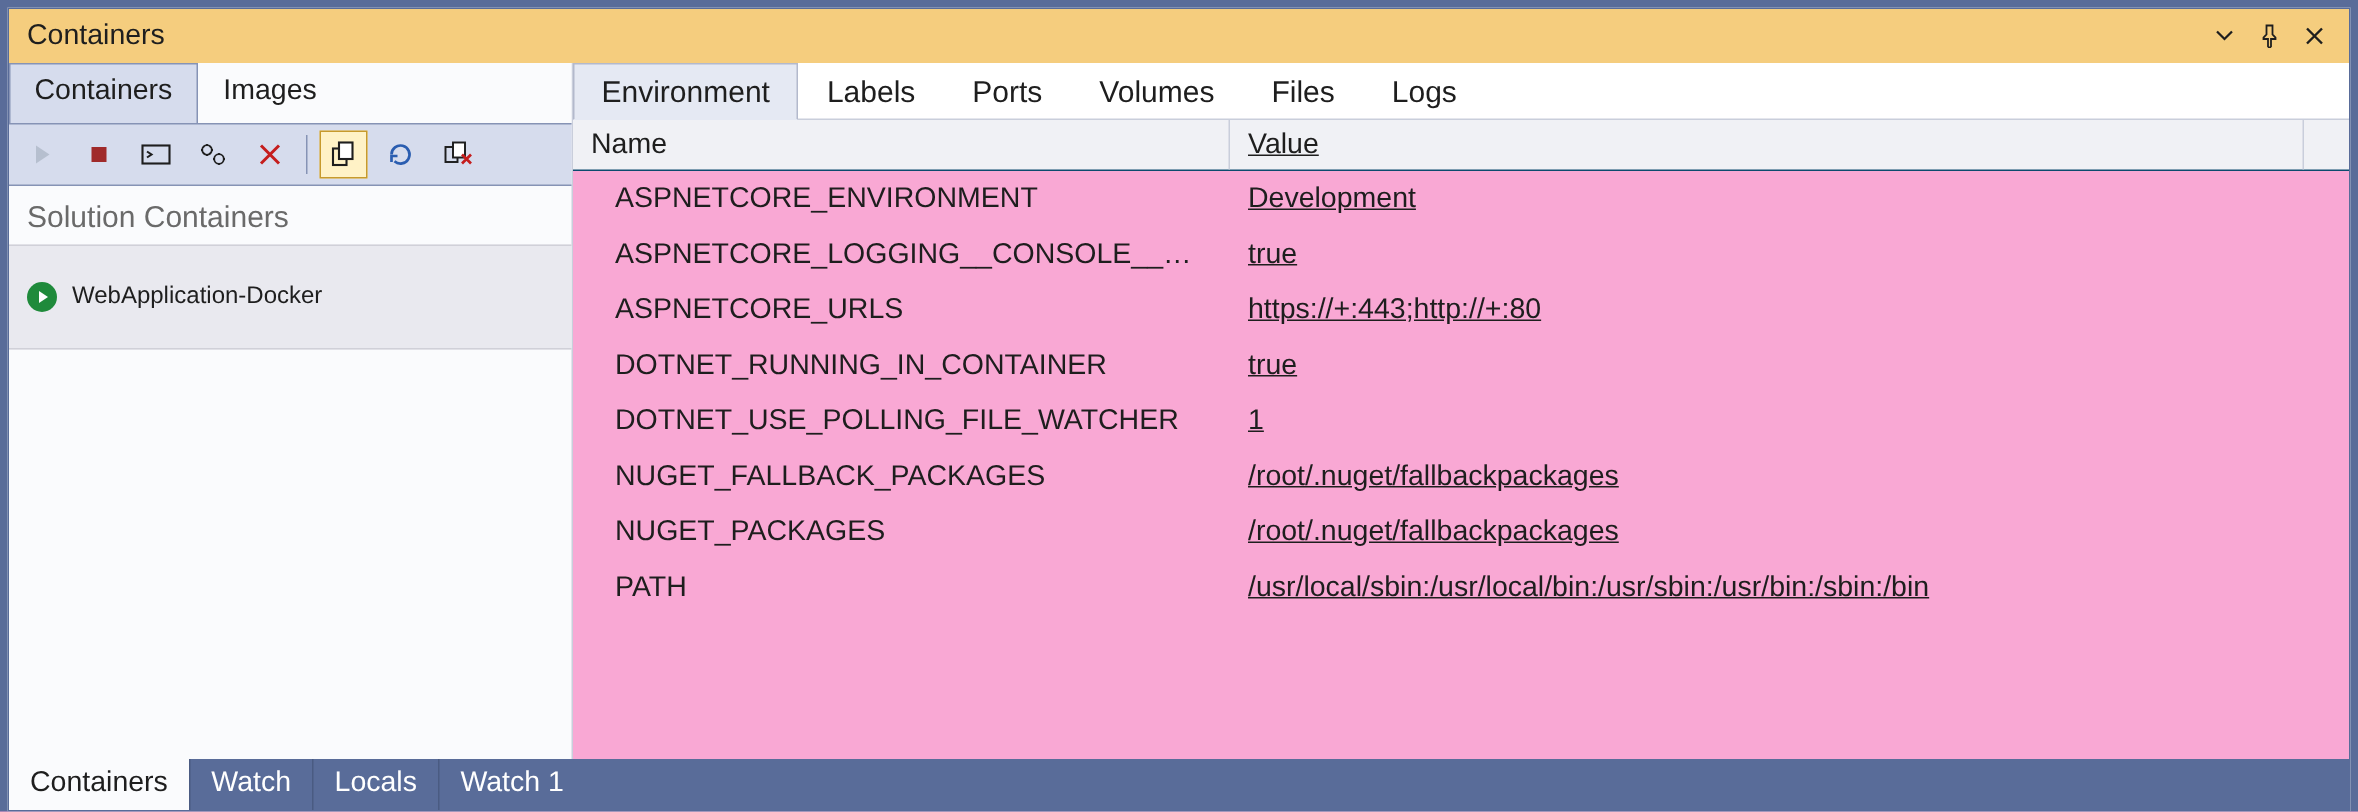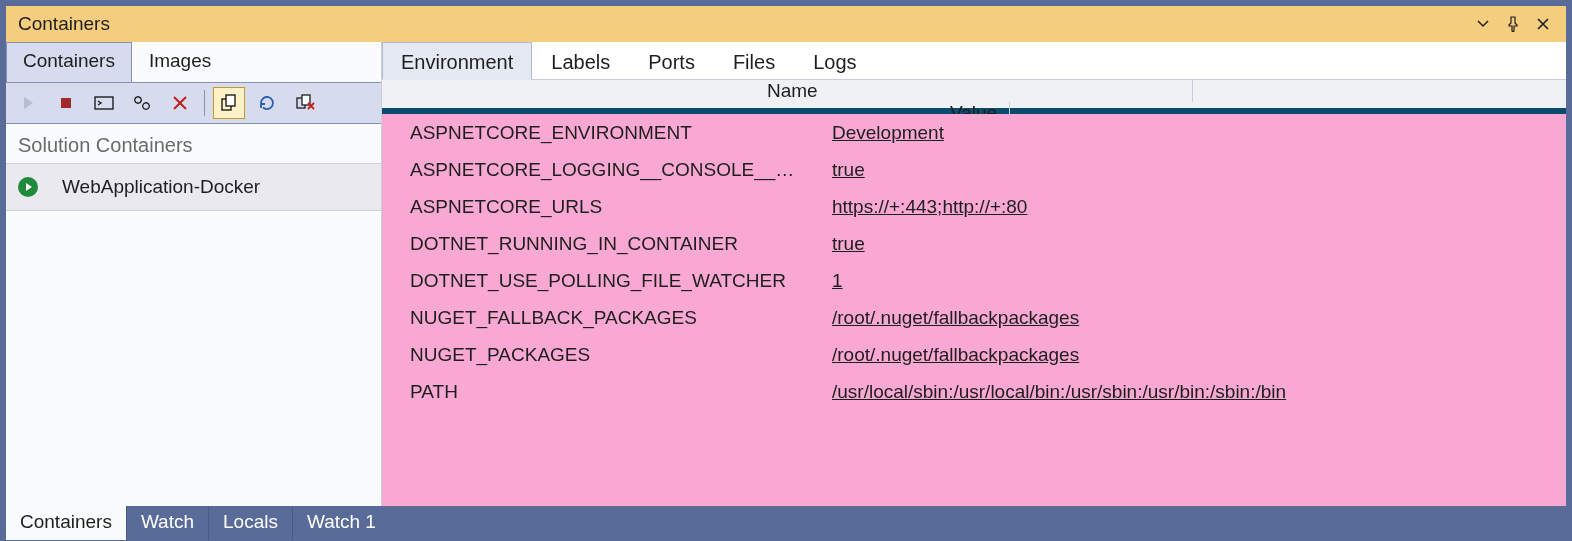--- a/index.html
+++ b/index.html
@@ -95,26 +95,26 @@
     width: 1px; height: 26px; background: #8693b5; margin: 0 2px;
   }
   .group-header {
     padding: 10px 12px 6px 12px;
     color: #6a6a6a;
     font-size: 20px;
   }
   .container-item {
     display: flex;
     align-items: center;
-    gap: 24px;
-    padding: 12px 12px;
+    gap: 10px;
+    padding: 24px 12px;
     background: #e9e9ef;
     border-top: 1px solid #d0d0d8;
     border-bottom: 1px solid #d0d0d8;
-    font-size: 19px;
+    font-size: 16px;
     color: #1e1e1e;
     cursor: pointer;
   }
   .run-badge {
     width: 20px; height: 20px;
     border-radius: 50%;
     background: #1f8a3b;
     display: flex; align-items: center; justify-content: center;
   }
   .run-badge svg { display: block; }
@@ -144,25 +144,24 @@
   }
   .rtab.active {
     background: #e5e9f3;
     border: 1px solid #b3b9cc;
     border-bottom: 1px solid #e5e9f3;
   }
   .grid-head {
     display: flex;
     height: 34px;
     background: #f0f1f5;
-    border-bottom: 6px solid #0c4a6e;
-    align-items: center;
-    font-size: 19px;
-    color: #1e1e1e;
-    flex-direction: column;
+    border-bottom: 1px solid #0c4a6e;
+    align-items: center;
+    font-size: 19px;
+    color: #1e1e1e;
   }
   .gh {
     padding: 0 12px;
     border-right: 1px solid #c9cedb;
     height: 100%;
     display: flex; align-items: center;
   }
   .gh.name { width: 438px; }
   .gh.value { flex: 1; text-decoration: underline; }
   .gh.last { width: 30px; border-right: none; }
@@ -302,20 +301,21 @@
         </span>
         <span>WebApplication-Docker</span>
       </div>
     </div>
 
     <div class="right">
       <div class="rtabs">
         <div class="rtab active">Environment</div>
         <div class="rtab">Labels</div>
         <div class="rtab">Ports</div>
+        <div class="rtab">Volumes</div>
         <div class="rtab">Files</div>
         <div class="rtab">Logs</div>
       </div>
       <div class="grid-head">
         <div class="gh name">Name</div>
         <div class="gh value">Value</div>
         <div class="gh last"></div>
       </div>
       <div class="rows">
         <div class="row">

